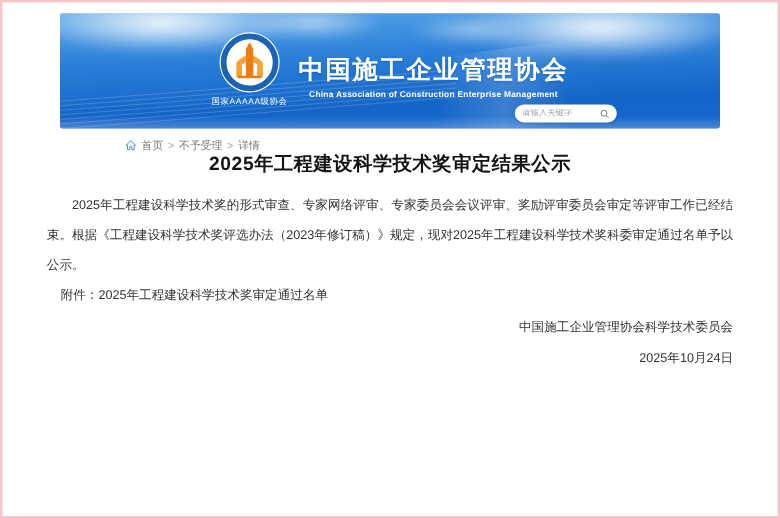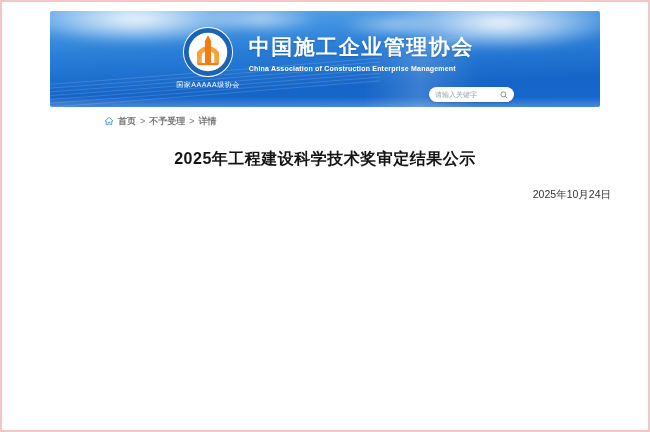--- a/index.html
+++ b/index.html
@@ -30,40 +30,40 @@
     transform:rotate(-7deg);
     background:linear-gradient(100deg, rgba(255,255,255,0) 38%, rgba(255,255,255,0.16) 50%, rgba(255,255,255,0) 62%); }
   .waves { position:absolute; left:0; bottom:0; width:60%; height:52px; }
   .banner::after { content:""; position:absolute; left:0; right:0; bottom:0; height:10px;
     background:linear-gradient(180deg, rgba(255,255,255,0), rgba(255,255,255,0.22)); }
   .logo-row { position:absolute; left:0; right:0; top:15px;
     display:flex; justify-content:center; align-items:flex-start; gap:9px; }
   .emblem-col { display:flex; flex-direction:column; align-items:center; }
   .emblem { width:52px; height:52px; display:block; }
   .badge-text { color:#ffffff; font-size:7px; margin-top:2px; white-space:nowrap; letter-spacing:0.5px; }
-  .org-col { margin-top:7px; }
+  .org-col { margin-top:18px;text-align:center; }
   .org-zh { color:#ffffff; font-size:21px; font-weight:700; letter-spacing:1.5px;
     white-space:nowrap; text-shadow:0 1px 2px rgba(0,40,90,0.25); }
   .org-en { color:#ffffff; font-size:7px; font-weight:700; margin-top:4px;
     letter-spacing:0.2px; white-space:nowrap; }
   .search-pill { position:absolute; right:86px; bottom:5px; width:85px; height:15px;
     background:#ffffff; border-radius:8px; display:flex; align-items:center;
     padding:0 6px; gap:15px; box-shadow:0 1px 2px rgba(0,30,80,0.25);margin-top:45px; }
   .search-pill input { flex:1; min-width:0; border:none; outline:none; font-size:7px;
     color:#555; background:transparent; font-family:inherit; }
   .search-pill input::placeholder { color:#9aa3ad; }
   .search-icon-svg { width:8px; height:8px; flex:0 0 auto; }
   
   .breadcrumb { margin:8px 48px 0 48px; padding-left:54px;
-    display:flex; align-items:center; gap:4px; font-size:9px; color:#777; height:12px;font-weight:bold; }
+    display:flex; align-items:center; gap:4px; font-size:9px; color:#777; height:12px; }
   .home-icon-svg { width:10px; height:10px; display:block; }
   .crumb { white-space:nowrap; }
   .crumb-sep { color:#999; }
   
-  .doc-title { margin-top:22px; text-align:center; font-size:16px; font-weight:700;
+  .doc-title { margin-top:0; text-align:center; font-size:16px; font-weight:700;
     color:#141414; letter-spacing:0.5px; }
   .doc-body { width:572px; margin:11px auto 0 auto; font-size:10.5px; line-height:25px;
     color:#333333; text-align:justify; }
   .doc-body p.main-para { text-indent:2em; }
   .doc-body p.minor-para { text-indent:1.1em; }
   .signature-block { text-align:right; line-height:26px; margin-top:1px; color:#333333; }
 </style>
 </head>
 <body>
 
@@ -119,16 +119,19 @@
   <span class="crumb">首页</span>
   <span class="crumb-sep">&gt;</span>
   <span class="crumb">不予受理</span>
   <span class="crumb-sep">&gt;</span>
   <span class="crumb">详情</span>
 </div>
 
 <h1 class="doc-title">2025年工程建设科学技术奖审定结果公示</h1>
 
 <div class="doc-body">
+  <p class="main-para">2025年工程建设科学技术奖的形式审查、专家网络评审、专家委员会会议评审、奖励评审委员会审定等评审工作已经结束。根据《工程建设科学技术奖评选办法（2023年修订稿）》规定，现对2025年工程建设科学技术奖科委审定通过名单予以公示。</p>
+  <p class="minor-para">附件：2025年工程建设科学技术奖审定通过名单</p>
   <div class="signature-block">
+    <div>中国施工企业管理协会科学技术委员会</div>
     <div>2025年10月24日</div>
   </div>
 </div>
 
 </body></html>

